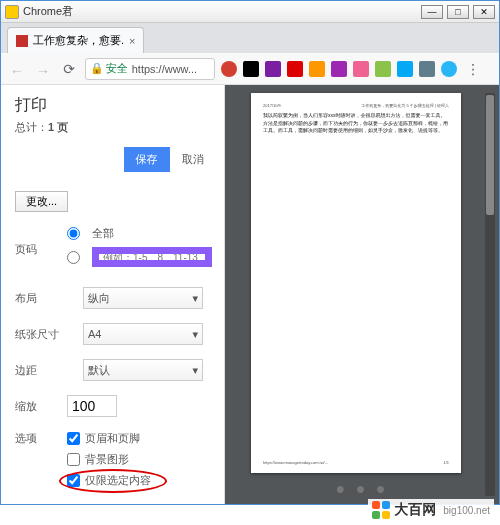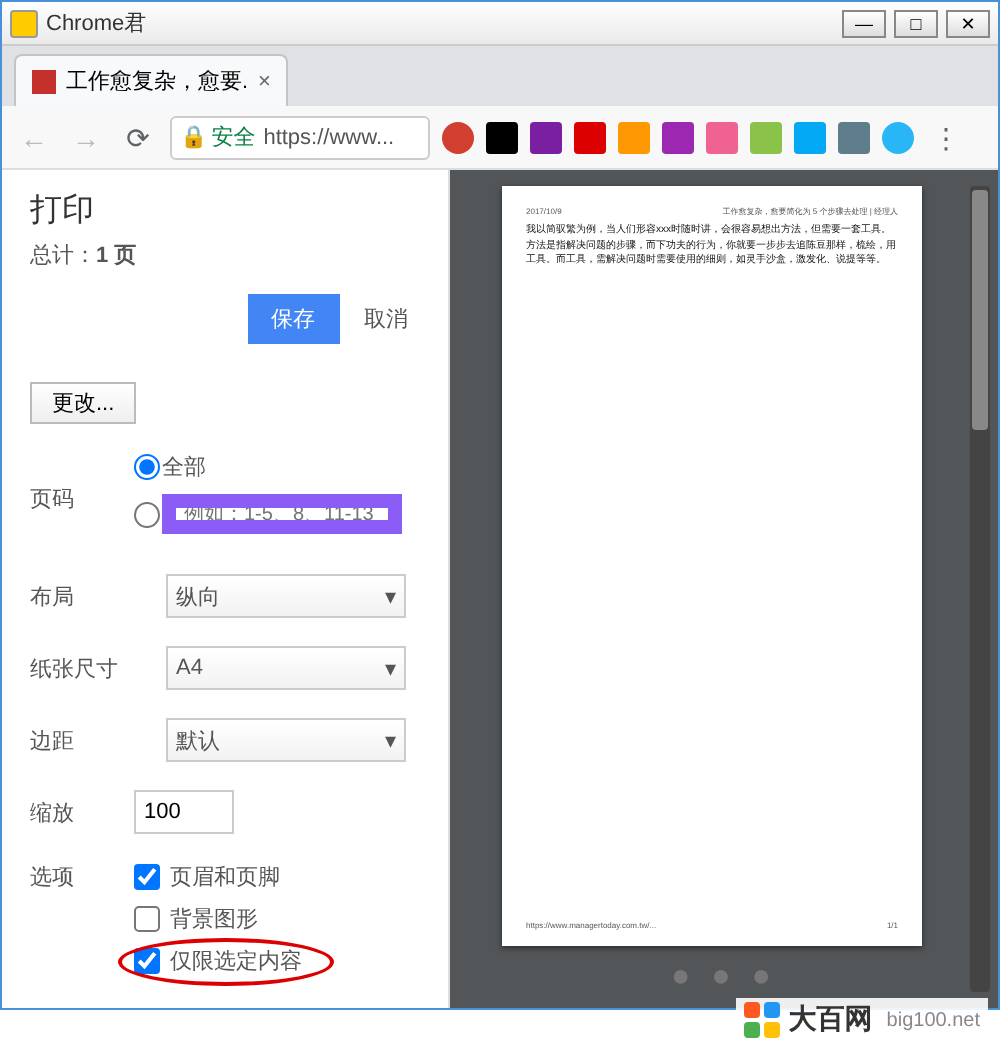--- a/index.html
+++ b/index.html
@@ -34,24 +34,24 @@
   .sb-actions { text-align: right; margin-bottom: 14px; }
   .btn-save { background: #4285f4; color: #fff; border: none; padding: 5px 12px; font-size: 11px; cursor: pointer; }
   .btn-cancel { background: none; border: none; color: #555; padding: 5px 8px; font-size: 11px; cursor: pointer; }
   .sb-row { display: flex; align-items: center; margin-bottom: 14px; font-size: 11px; color: #555; }
   .sb-label { width: 52px; flex-shrink: 0; }
   .sb-control { flex: 1; }
   .pdf-row { display: flex; align-items: center; gap: 6px; }
   .pdf-icon { width: 16px; height: 20px; border: 1px solid #bbb; position: relative; }
   .pdf-icon::after { content:''; position:absolute; top:0; right:0; width:5px; height:5px; background:#eee; border-left:1px solid #bbb; border-bottom:1px solid #bbb; }
   .btn-change { margin-top: 5px; padding: 2px 10px; font-size: 11px; border: 1px solid #bbb; background: linear-gradient(#fff,#eee); cursor: pointer; }
-  .radio-row { display: flex; align-items: center; gap: 1px; margin-bottom: 6px; }
+  .radio-row { display: flex; align-items: center; gap: 12px; margin-bottom: 6px; }
   .range-input { width: 120px; height: 20px; border: 7px solid #8b5cf6; padding: 2px 4px; font-size: 10px; color: #999; }
   .select { width: 120px; height: 22px; border: 1px solid #ccc; padding: 2px 4px; font-size: 11px; background: linear-gradient(#fff,#f2f2f2); display: flex; align-items: center; justify-content: space-between; cursor: pointer; margin-left: 16px; }
-  .scale-input { width: 50px; height: 22px; border: 1px solid #ccc; padding: 2px 4px; font-size: 11px; }
+  .scale-input { width: 50px; height: 22px; border: 1px solid #ccc; padding: 2px 4px; font-size: 14px; }
   .chk-row { display: flex; align-items: center; gap: 5px; margin-bottom: 6px; font-size: 11px; }
   .highlight-oval { position: absolute; width: 108px; height: 24px; border: 2px solid #d00; border-radius: 50%; pointer-events: none; }
 
   .preview { flex: 1; background: #525659; display: flex; justify-content: center; padding: 8px 20px 8px 8px; position: relative; }
   .page { width: 210px; height: 380px; background: #fff; box-shadow: 0 1px 3px rgba(0,0,0,.5); padding: 10px 12px; font-size: 4px; color: #222; position: relative; }
   .page-header { display:flex; justify-content:space-between; font-size:4px; color:#555; margin-bottom:4px; }
   .page-body { font-size: 5px; line-height: 1.5; color: #111; }
   .page-footer { position:absolute; bottom:8px; left:12px; right:12px; display:flex; justify-content:space-between; font-size:4px; color:#555; }
   .scrollbar { position:absolute; right:4px; top:8px; bottom:8px; width:10px; background:#444; border-radius:2px; }
   .scrollthumb { position:absolute; top:2px; left:1px; right:1px; height:120px; background:#888; border-radius:2px; }

